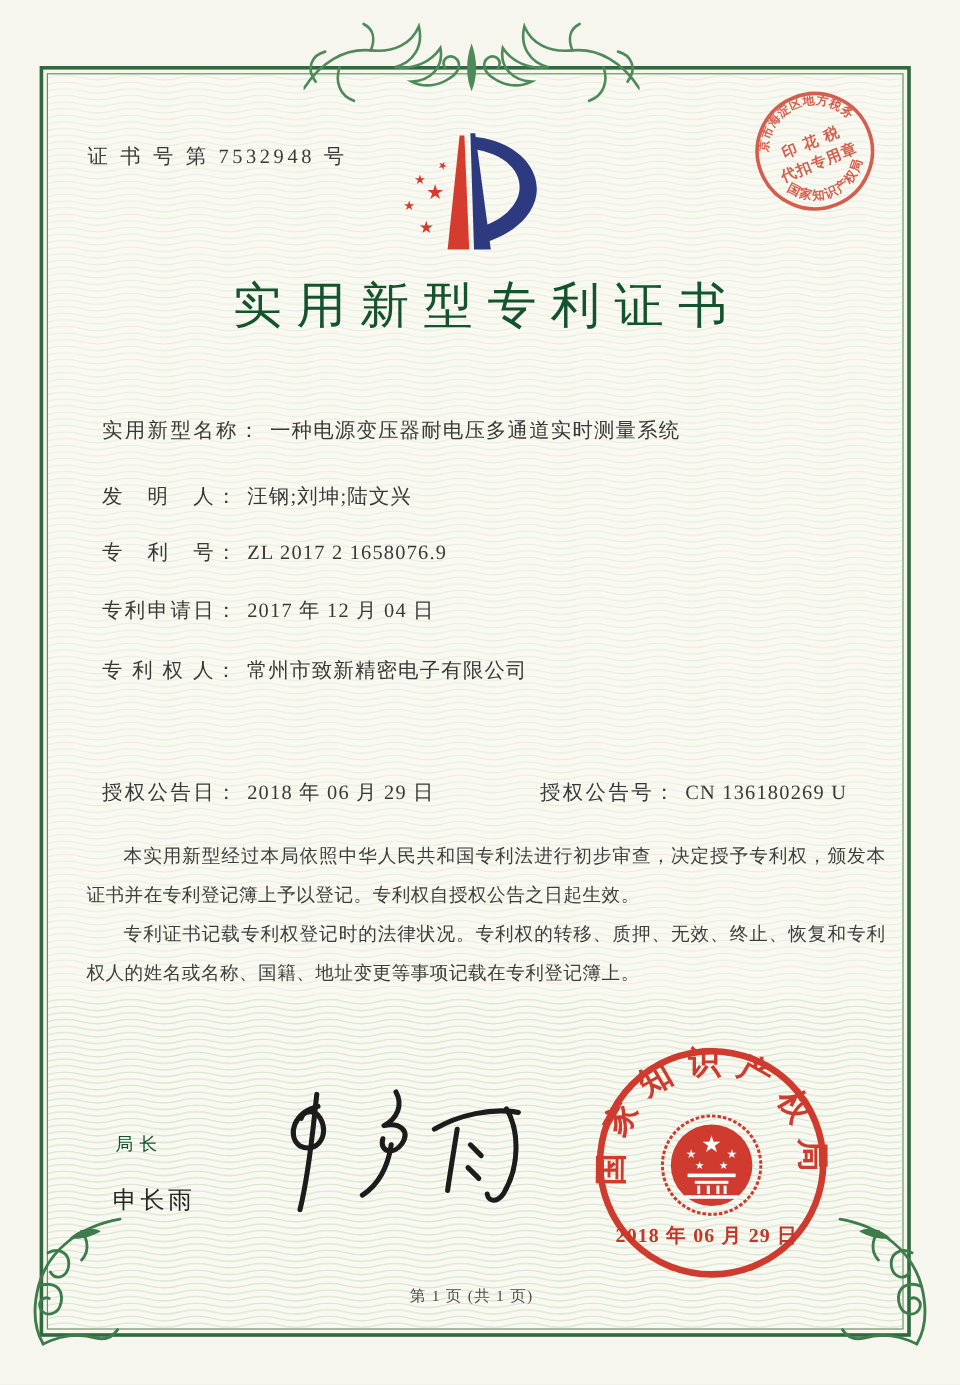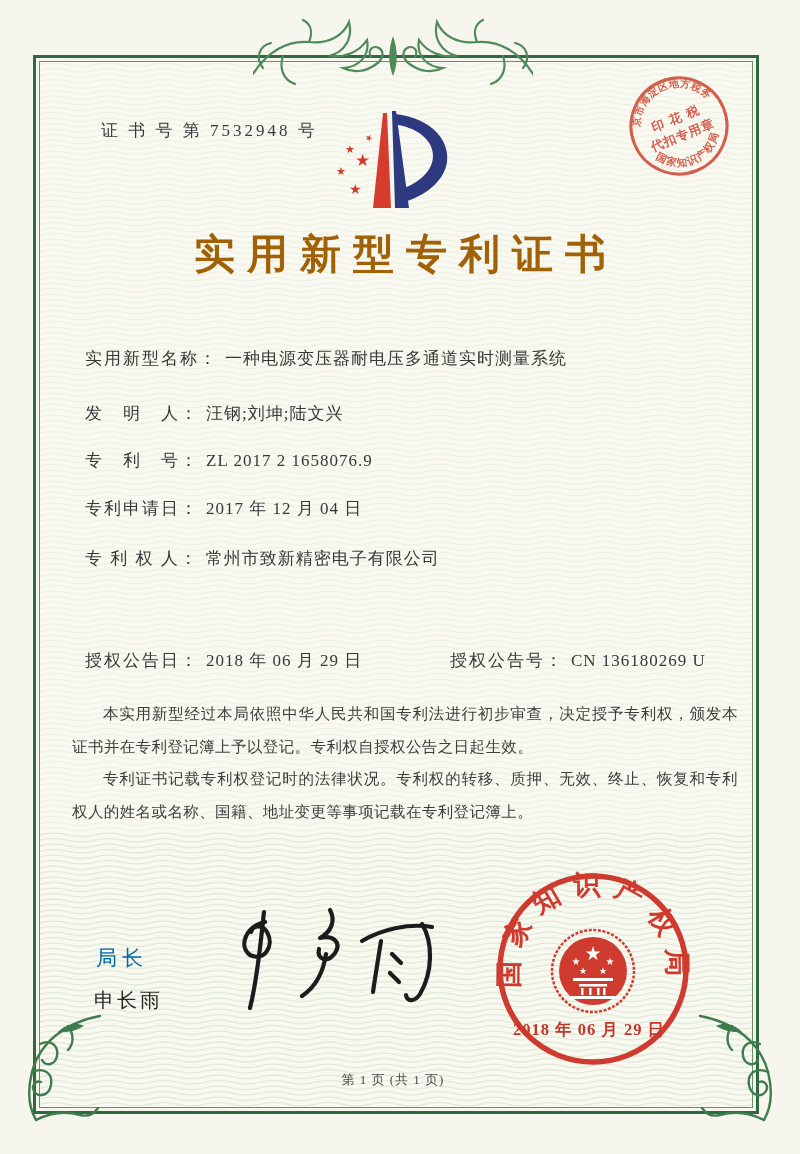--- a/index.html
+++ b/index.html
@@ -4,33 +4,33 @@
 <style>
   html,body{margin:0;padding:0;background:#e9e7e0;}
   .page{position:relative;width:800px;height:1154px;background:#f6f5ee;overflow:hidden;
         font-family:"Liberation Serif",serif;color:#333;}
   
   .frame{position:absolute;left:33px;top:55px;width:720px;height:1053px;
          border:3px solid #2e6a3d;z-index:1;}
   .frame-inner{position:absolute;inset:3px;border:1px solid #639468;background:#faf9f1;}
   .waves{position:absolute;inset:0;z-index:0;}
   .content{position:absolute;inset:0;z-index:3;}
-  .certno{position:absolute;left:101px;top:119px;font-size:17px;letter-spacing:3px;color:#3a3a3a;white-space:nowrap;text-align:center;}
+  .certno{position:absolute;left:73px;top:119px;font-size:17px;letter-spacing:3px;color:#3a3a3a;white-space:nowrap;text-align:center;}
   .logo{position:absolute;left:333px;top:108px;z-index:3;}
   .title{position:absolute;left:0;top:227px;width:100%;text-align:center;
-         font-size:41px;font-weight:700;letter-spacing:12px;text-indent:12px;color:#a16207;}
+         font-size:41px;font-weight:400;letter-spacing:12px;text-indent:12px;color:#14532d;}
   .frow{position:absolute;left:85px;font-size:17px;white-space:nowrap;color:#383838;}
   .frow .flabel{letter-spacing:2px;}
   .frow .fvalue{margin-left:7px;letter-spacing:1px;}
   .frow-right{left:450px;}
   .paras{position:absolute;left:72px;top:682px;width:666px;font-size:15.5px;line-height:32.5px;
          text-align:justify;color:#3d3d3d;letter-spacing:0.4px;margin-top:16px;}
   .paras p{margin:0;text-indent:2em;}
   .signer-title{position:absolute;left:96px;top:944px;font-family:"Liberation Sans",sans-serif;
-        font-size:21px;letter-spacing:5px;color:#0369a1;}
+        font-size:15px;letter-spacing:5px;color:#14532d;}
   .signer-name{position:absolute;left:94px;top:987px;font-family:"Liberation Sans",sans-serif;
         font-size:20px;letter-spacing:3px;color:#262626;}
   .signature{position:absolute;left:212px;top:896px;z-index:4;}
   .seal{position:absolute;left:488px;top:864px;z-index:4;opacity:0.95;}
   .seal-date{position:absolute;left:494px;top:1019px;width:190px;text-align:center;
         color:#c2372a;font-size:16.5px;font-weight:600;letter-spacing:1px;z-index:5;}
   .taxstamp{position:absolute;left:604px;top:50px;z-index:4;opacity:0.88;}
   .footer{position:absolute;left:33px;top:1071px;width:720px;text-align:center;
         font-size:13px;color:#4c4c4c;letter-spacing:1px;z-index:4;}
   .ornament-top{position:absolute;left:253px;top:10px;z-index:2;}

